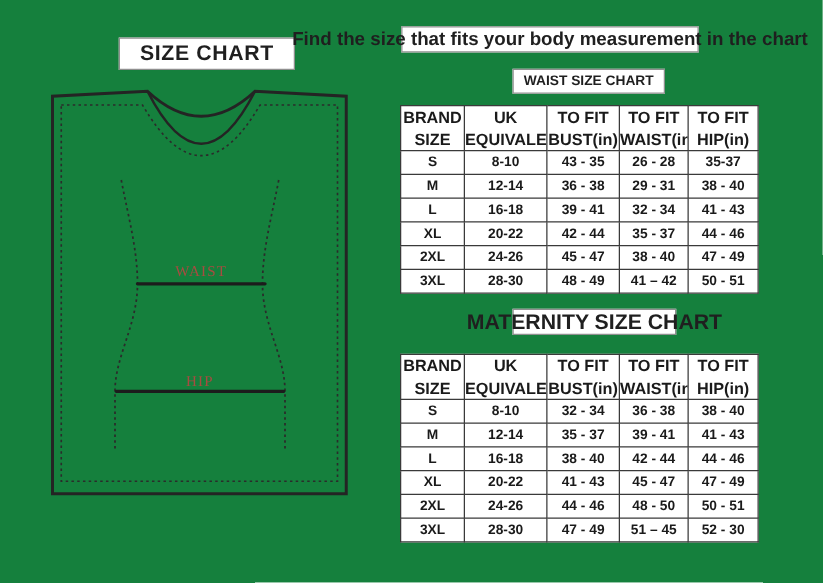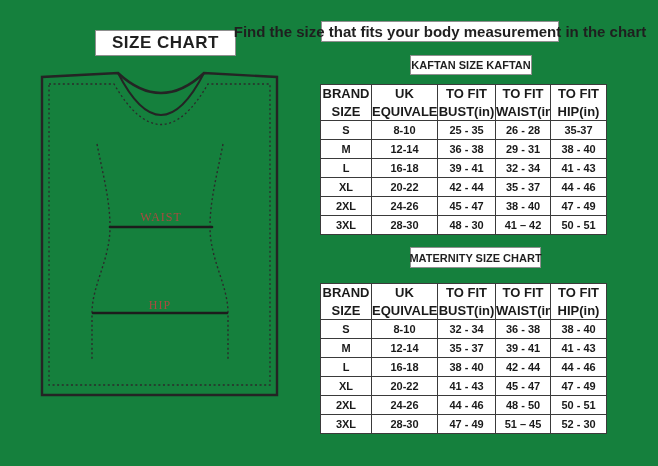--- a/index.html
+++ b/index.html
@@ -8,21 +8,21 @@
     font-family:"Liberation Sans",sans-serif;color:#1f1f1f;padding-left:40px;
   }
   .box{
     position:absolute;display:flex;align-items:center;justify-content:center;
     border:1px solid #8f8f8f;background:#ffffff;font-weight:bold;text-align:center;
     box-sizing:border-box;white-space:nowrap;
   }
   .title-box{left:95px;top:30px;width:141px;height:26px;font-size:17px;letter-spacing:.5px;}
   .instruction-box{left:321px;top:21px;width:238px;height:21px;font-size:15px;}
   .kaftan-title-box{left:410px;top:55px;width:122px;height:20px;font-size:11px;}
-  .maternity-title-box{left:410px;top:247px;width:131px;height:21px;font-size:11px;}
+  .maternity-title-box{left:410px;top:247px;width:131px;height:21px;font-size:17px;}
   .footnote-box{left:40px;top:418px;width:237px;height:24px;font-size:12.5px;}
   .size-table{
     position:absolute;left:320px;width:286px;border-collapse:collapse;table-layout:fixed;
     border:1.5px solid #2e2e2e;background:#fff;
   }
   .kaftan-table{top:84px;}
   .maternity-table{top:283px;}
   .size-table th,.size-table td{
     border:1px solid #3a3a3a;text-align:center;vertical-align:middle;
     font-weight:bold;color:#1a1a1a;padding:0;overflow:hidden;
@@ -54,21 +54,21 @@
 
     <line x1="53" y1="253" x2="187" y2="253" stroke="#1c1c1c" stroke-width="2.6" stroke-linecap="round"></line>
 
     <text x="121" y="161" text-anchor="middle" font-family="Liberation Serif, serif" font-size="12" letter-spacing="1" fill="#a84b40">WAIST</text>
     <text x="120" y="249" text-anchor="middle" font-family="Liberation Serif, serif" font-size="12" letter-spacing="1" fill="#a84b40">HIP</text>
   </svg>
 
 
   <div class="box instruction-box">Find the size that fits your body measurement in the chart</div>
 
-  <div class="box kaftan-title-box">KAFTAN SIZE KAFTAN</div>
+  <div class="box kaftan-title-box">WAIST SIZE CHART</div>
 
   <table class="size-table kaftan-table">
     <colgroup>
       <col style="width:51px">
         <col style="width:66px">
         <col style="width:58px">
         <col style="width:55px">
         <col style="width:56px">
     </colgroup>
     <thead>
@@ -82,21 +82,21 @@
           <th>TO FIT
 WAIST(in)</th>
           <th>TO FIT
 HIP(in)</th>
         </tr>
       </thead>
     <tbody>
         <tr>
           <td>S</td>
           <td>8-10</td>
-          <td>25 - 35</td>
+          <td>43 - 35</td>
           <td>26 - 28</td>
           <td>35-37</td>
         </tr>
         <tr>
           <td>M</td>
           <td>12-14</td>
           <td>36 - 38</td>
           <td>29 - 31</td>
           <td>38 - 40</td>
         </tr>
@@ -117,21 +117,21 @@
         <tr>
           <td>2XL</td>
           <td>24-26</td>
           <td>45 - 47</td>
           <td>38 - 40</td>
           <td>47 - 49</td>
         </tr>
         <tr>
           <td>3XL</td>
           <td>28-30</td>
-          <td>48 - 30</td>
+          <td>48 - 49</td>
           <td>41 – 42</td>
           <td>50 - 51</td>
         </tr>
       </tbody>
   </table>
 
   <div class="box maternity-title-box">MATERNITY SIZE CHART</div>
 
   <table class="size-table maternity-table">
     <colgroup>

